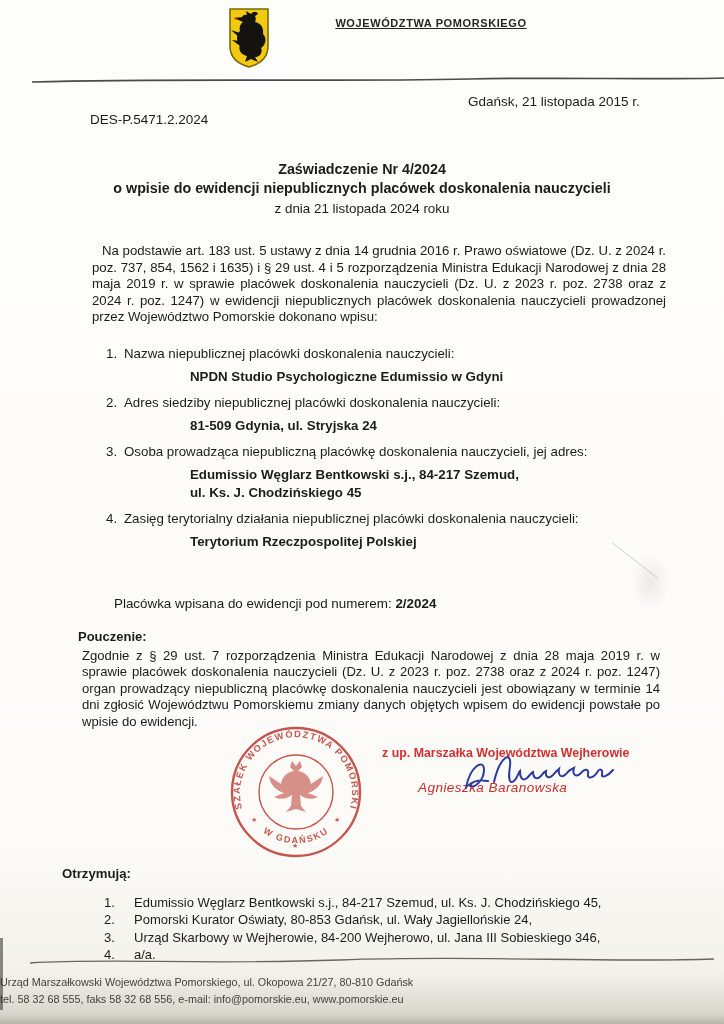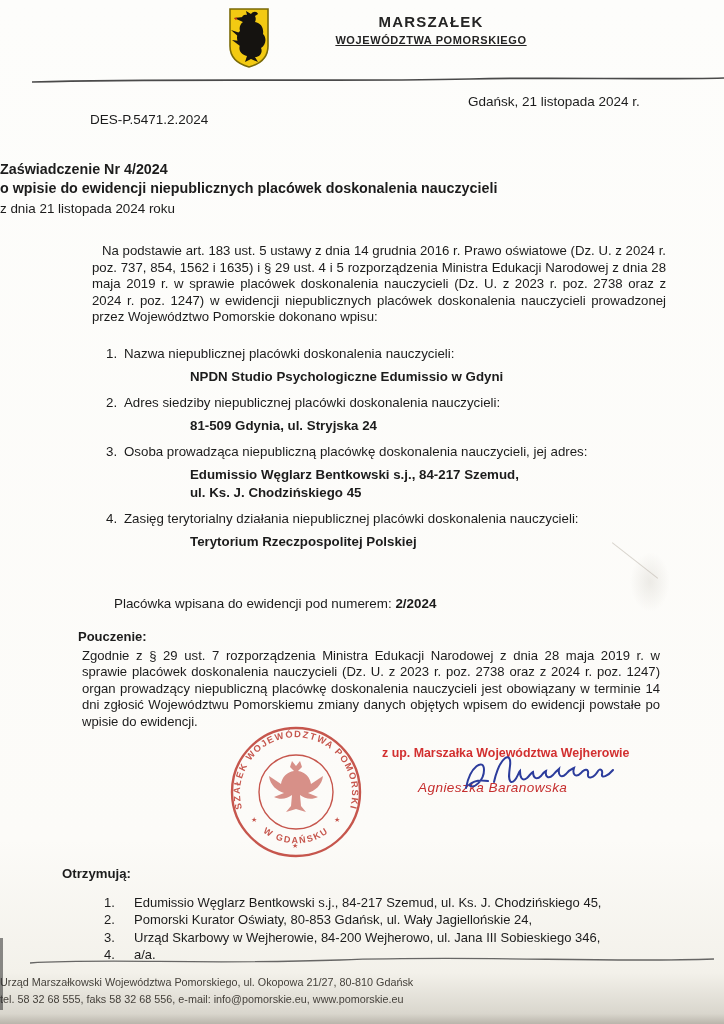--- a/index.html
+++ b/index.html
@@ -14,21 +14,21 @@
   
   .coat{position:absolute;left:227px;top:6px;}
   .org{position:absolute;left:258px;top:13px;width:346px;text-align:center;}
   .org-l1{font-size:15px;font-weight:bold;letter-spacing:1.2px;color:#242424;}
   .org-l2{font-size:11px;font-weight:bold;letter-spacing:0.6px;color:#242424;margin-top:4px;text-decoration:underline;}
   .rule-top{position:absolute;left:0;top:74px;}
   
   .place-date{position:absolute;left:468px;top:94px;font-size:13.5px;}
   .case-number{position:absolute;left:90px;top:112px;font-size:13.5px;}
   
-  .title{position:absolute;left:0;top:160px;width:724px;text-align:left;line-height:19px;}
+  .title{position:absolute;left:0;top:160px;width:724px;text-align:center;line-height:19px;}
   .title .b{font-weight:bold;font-size:14.3px;}
   .title .n{font-weight:normal;font-size:13.4px;margin-top:1px;}
   
   .legal{position:absolute;left:92px;top:243px;width:574px;margin:0;
          font-size:13.2px;line-height:16.6px;text-align:justify;text-indent:10px;}
   
   .entries{position:absolute;left:106px;top:345px;width:548px;font-size:13.3px;}
   .entry-label{display:flex;line-height:17px;}
   .entry-num{width:18px;flex:none;}
   .entry-values{font-weight:bold;padding-left:84px;margin:6px 0 8px;line-height:18px;}
@@ -71,29 +71,28 @@
     <g fill="#151310">
       <path d="M16 16 C13 12 16 8 20 9 L19 5 L24 8 C26 5 30 5 31 8 L28 10 C29 12 29 14 28 16 C34 17 37 22 36 28 C40 32 39 39 34 42 C36 46 33 51 28 51 L31 56 L24 53 L18 56 L20 50 C14 49 11 44 13 39 C9 35 9 28 13 25 C12 22 13 18 16 16 Z"></path>
       <path d="M16 11 L7 12 L16 16 Z"></path>
       <path d="M13 27 L4 24 L13 32 Z"></path>
       <path d="M13 35 L5 34 L13 40 Z"></path>
     </g>
     <path d="M7 12 L10.5 11.6 L9 14.2 Z" fill="#c03018"></path>
   </svg>
 
   <div class="org">
-    <div class="org-l1">MARSZAŁEK</div>
     <div class="org-l2">WOJEWÓDZTWA POMORSKIEGO</div>
   </div>
 
   <svg class="rule-top" width="724" height="12" viewBox="0 0 724 12">
     <path d="M32 8 C180 4 330 8 470 5 C560 3 650 6 724 4" stroke="#4a4a4a" stroke-width="1.7" fill="none"></path>
   </svg>
 
-  <div class="place-date">Gdańsk, 21 listopada 2024 r.</div>
+  <div class="place-date">Gdańsk, 21 listopada 2015 r.</div>
   <div class="case-number">DES-P.5471.2.2024</div>
 
   <div class="title">
     <div class="b">Zaświadczenie Nr 4/2024</div>
     <div class="b">o wpisie do ewidencji niepublicznych placówek doskonalenia nauczycieli</div>
     <div class="n">z dnia 21 listopada 2024 roku</div>
   </div>
 
   <p class="legal">Na podstawie art. 183 ust. 5 ustawy z dnia 14 grudnia 2016 r. Prawo oświatowe (Dz. U. z 2024 r. poz. 737, 854, 1562 i 1635) i § 29 ust. 4 i 5 rozporządzenia Ministra Edukacji Narodowej z dnia 28 maja 2019 r. w sprawie placówek doskonalenia nauczycieli (Dz. U. z 2023 r. poz. 2738 oraz z 2024 r. poz. 1247) w ewidencji niepublicznych placówek doskonalenia nauczycieli prowadzonej przez Województwo Pomorskie dokonano wpisu:</p>
 

